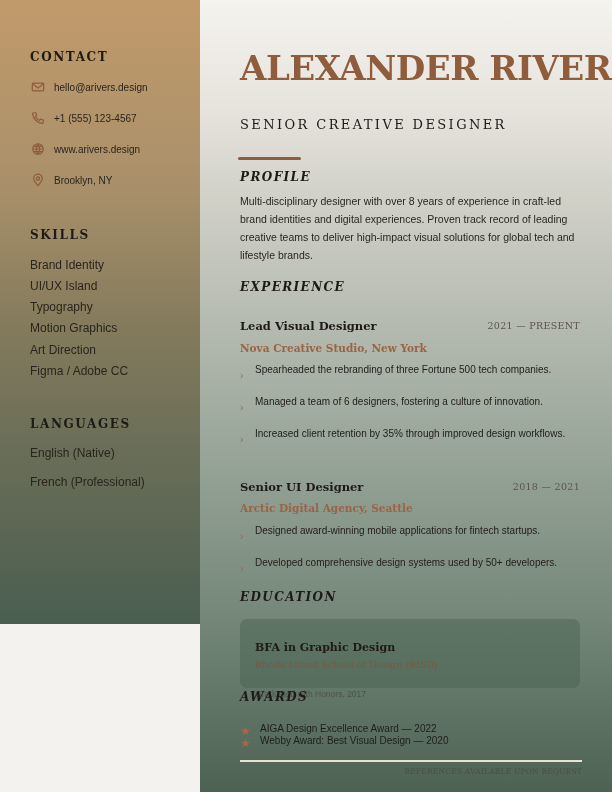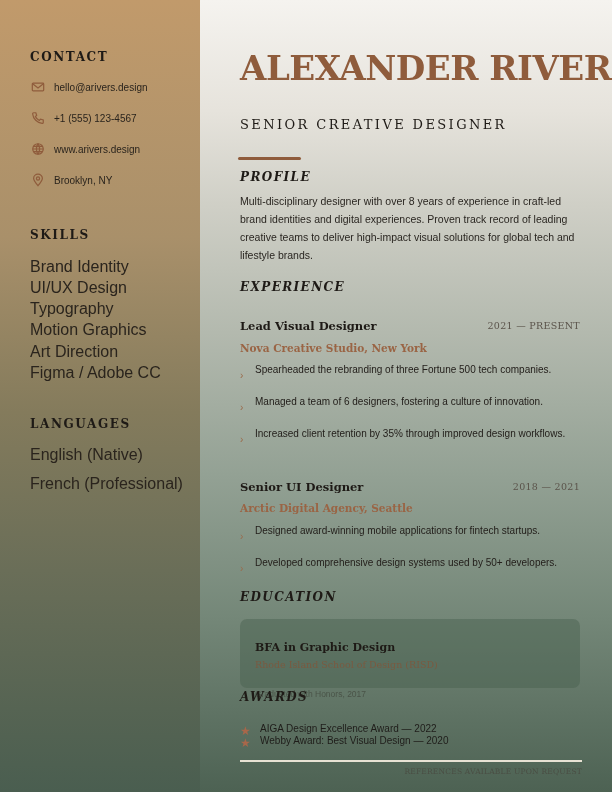--- a/index.html
+++ b/index.html
@@ -9,21 +9,21 @@
       font-family: "Liberation Sans", "DejaVu Sans", sans-serif;
       color: #222;
       background: #f4f2ee;
     }
     .page {
       position: absolute; left: 0; top: 0; width: 612px; height: 792px;
       display: flex;
     }
     
     .sidebar {
-      width: 200px; height: 792px;
+      width: 200px; height: 624px;
       background: linear-gradient(180deg, #c19a6b 0%, #a9906a 30%, #847b5c 52%, #6a6e58 72%, #4a5e50 100%);
       padding: 50px 0 0 30px;
       position: relative;
       text-decoration: underline;
     }
     .side-heading {
       font-family: "DejaVu Serif", "Liberation Serif", serif;
       font-weight: bold;
       font-size: 12px;
       letter-spacing: 1.6px;
@@ -36,21 +36,21 @@
       display: flex; align-items: center;
       font-size: 10px; color: #2a241d;
     }
     .contact-item .ico {
       width: 16px; height: 16px; margin-right: 8px;
       display: inline-flex; align-items: center; justify-content: center;
     }
     .contact-item svg { width: 14px; height: 14px; stroke: #8f5c3c; fill: none; stroke-width: 1.4; }
     .skill, .lang {
       position: absolute; left: 30px;
-      font-size: 16px; color: #2a241d;
+      font-size: 12px; color: #2a241d;
     }
     
     .main {
       width: 412px; height: 792px; position: relative;
       background: linear-gradient(180deg, #f5f3ef 0%, #e6e3dc 14%, #cfcfc6 26%, #b3b9ae 42%, #93a194 60%, #748778 78%, #4d6253 100%);
     }
     .name {
       position: absolute; left: 40px; top: 48px;
       font-family: "DejaVu Serif", "Liberation Serif", serif;
       font-weight: bold; font-size: 34px; color: #8f5c3c;
@@ -168,21 +168,21 @@
         <svg viewBox="0 0 16 16">
             <path d="M8 14.5 C5 11 3 8.6 3 6.3 A5 5 0 0 1 13 6.3 C13 8.6 11 11 8 14.5 Z"></path>
             <circle cx="8" cy="6.3" r="1.8"></circle>
           </svg>
       </span>
       <span>Brooklyn, NY</span>
     </div>
 
     <div class="side-heading" style="top:228px">SKILLS</div>
     <div class="skill" style="top:258px">Brand Identity</div>
-    <div class="skill" style="top:279px">UI/UX Design</div>
+    <div class="skill" style="top:279px">UI/UX Island</div>
     <div class="skill" style="top:300px">Typography</div>
     <div class="skill" style="top:321px">Motion Graphics</div>
     <div class="skill" style="top:343px">Art Direction</div>
     <div class="skill" style="top:364px">Figma / Adobe CC</div>
 
     <div class="side-heading" style="top:417px">LANGUAGES</div>
     <div class="lang" style="top:446px">English (Native)</div>
     <div class="lang" style="top:475px">French (Professional)</div>
   </aside>
 

